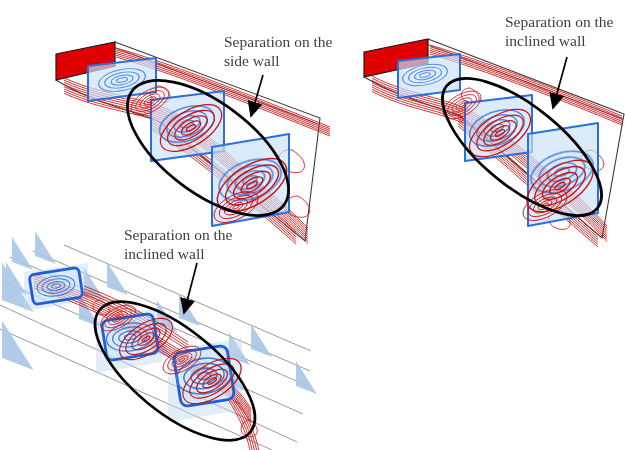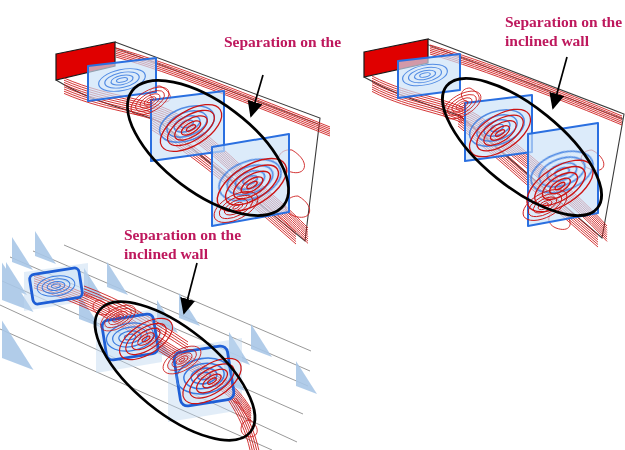--- a/index.html
+++ b/index.html
@@ -1,19 +1,19 @@
 <!DOCTYPE html>
 <html><head>
 <meta charset="utf-8">
 <style>
   html,body{margin:0;padding:0;background:#ffffff;}
   .page{position:relative;width:625px;height:450px;background:#ffffff;overflow:hidden;
         font-family:"Liberation Serif",serif;}
   .page svg{position:absolute;left:0;top:0;}
-  .lbl{position:absolute;font-weight:bold;font-size:15.5px;line-height:19px;color:#be185d;
+  .lbl{position:absolute;font-weight:normal;font-size:15.5px;line-height:19px;color:#404040;
        white-space:nowrap;}
   .rs{stroke:#cc1414;fill:none;stroke-width:0.9;opacity:0.95;}
   .outline{stroke:#3a3a3a;fill:none;stroke-width:1.1;}
   .plane{fill:rgba(203,226,248,0.68);stroke:#2a6fe0;stroke-width:2;stroke-linejoin:round;}
   .sheet{fill:rgba(190,214,240,0.45);stroke:none;}
   .frame{stroke:#1e5ed6;stroke-width:2.8;fill:rgba(208,229,249,0.55);}
   .wire{stroke:#999999;stroke-width:1;fill:none;}
   .ann{stroke:#000;fill:none;}
 </style>
 </head>
@@ -220,20 +220,21 @@
       <use href="#vtx" transform="translate(212,381) rotate(-33) scale(1.1)"></use>
       <use href="#vtx" transform="translate(182,360) rotate(-30) scale(0.7)"></use>
     </g>
     <ellipse class="ann" rx="97" ry="42" stroke-width="2.6" transform="translate(175,371) rotate(39)"></ellipse>
     <line class="ann" x1="197" y1="263" x2="184" y2="313" stroke-width="1.7" marker-end="url(#ah)"></line>
   </g>
 </svg>
 
   <div class="lbl" style="left:224px;top:32px">
     <div>Separation on the</div>
+    <div>side wall</div>
   </div>
   <div class="lbl" style="left:505px;top:12px">
     <div>Separation on the</div>
     <div>inclined wall</div>
   </div>
   <div class="lbl" style="left:124px;top:225px">
     <div>Separation on the</div>
     <div>inclined wall</div>
   </div>
 

